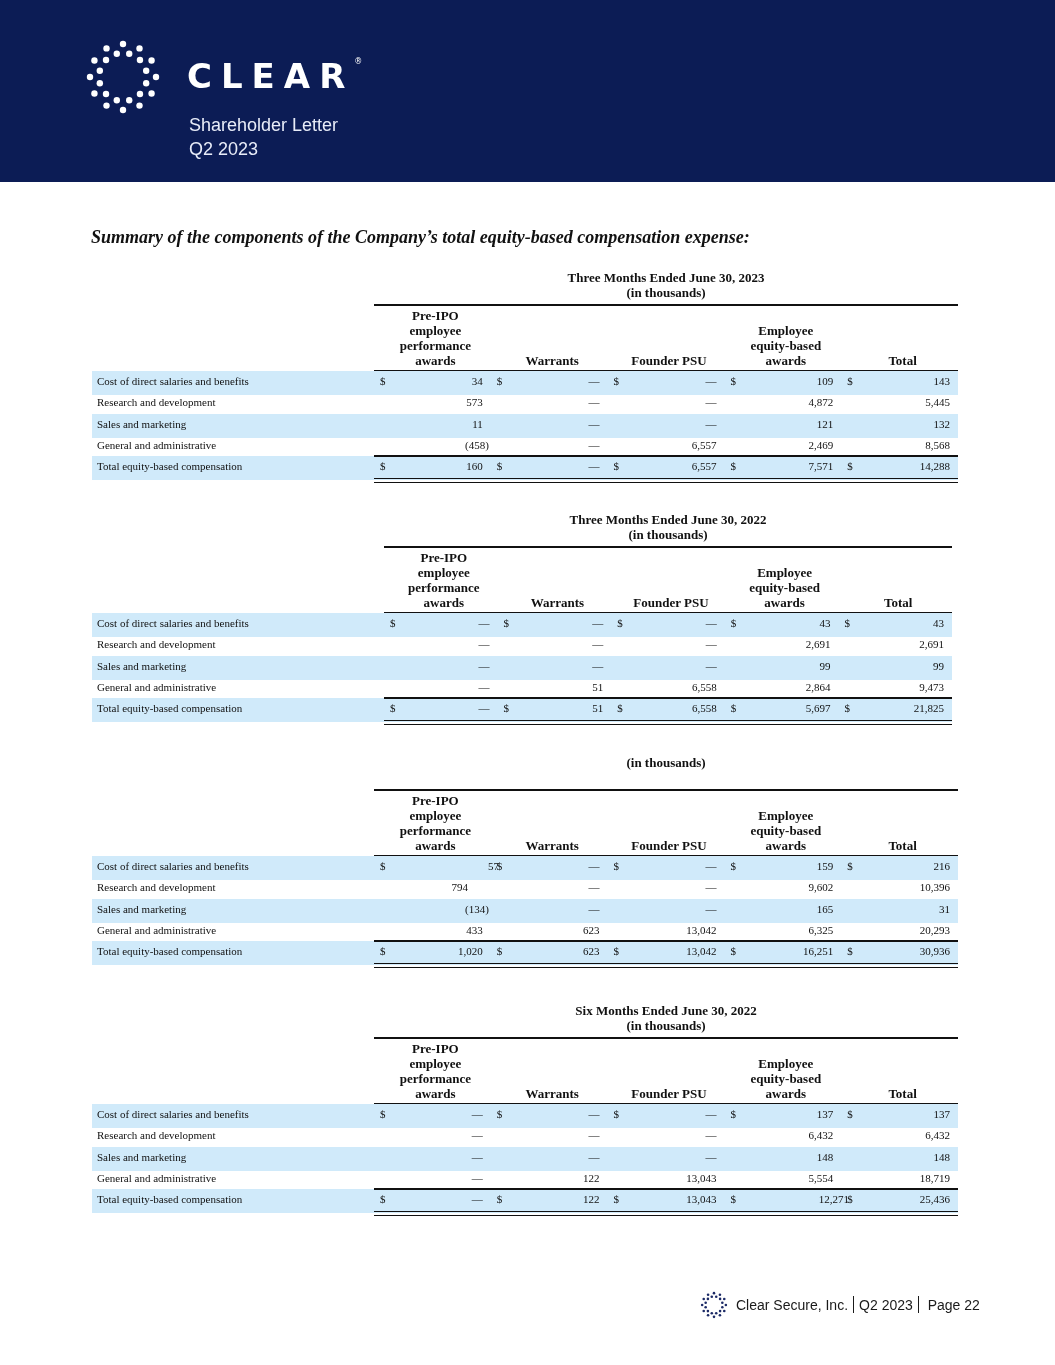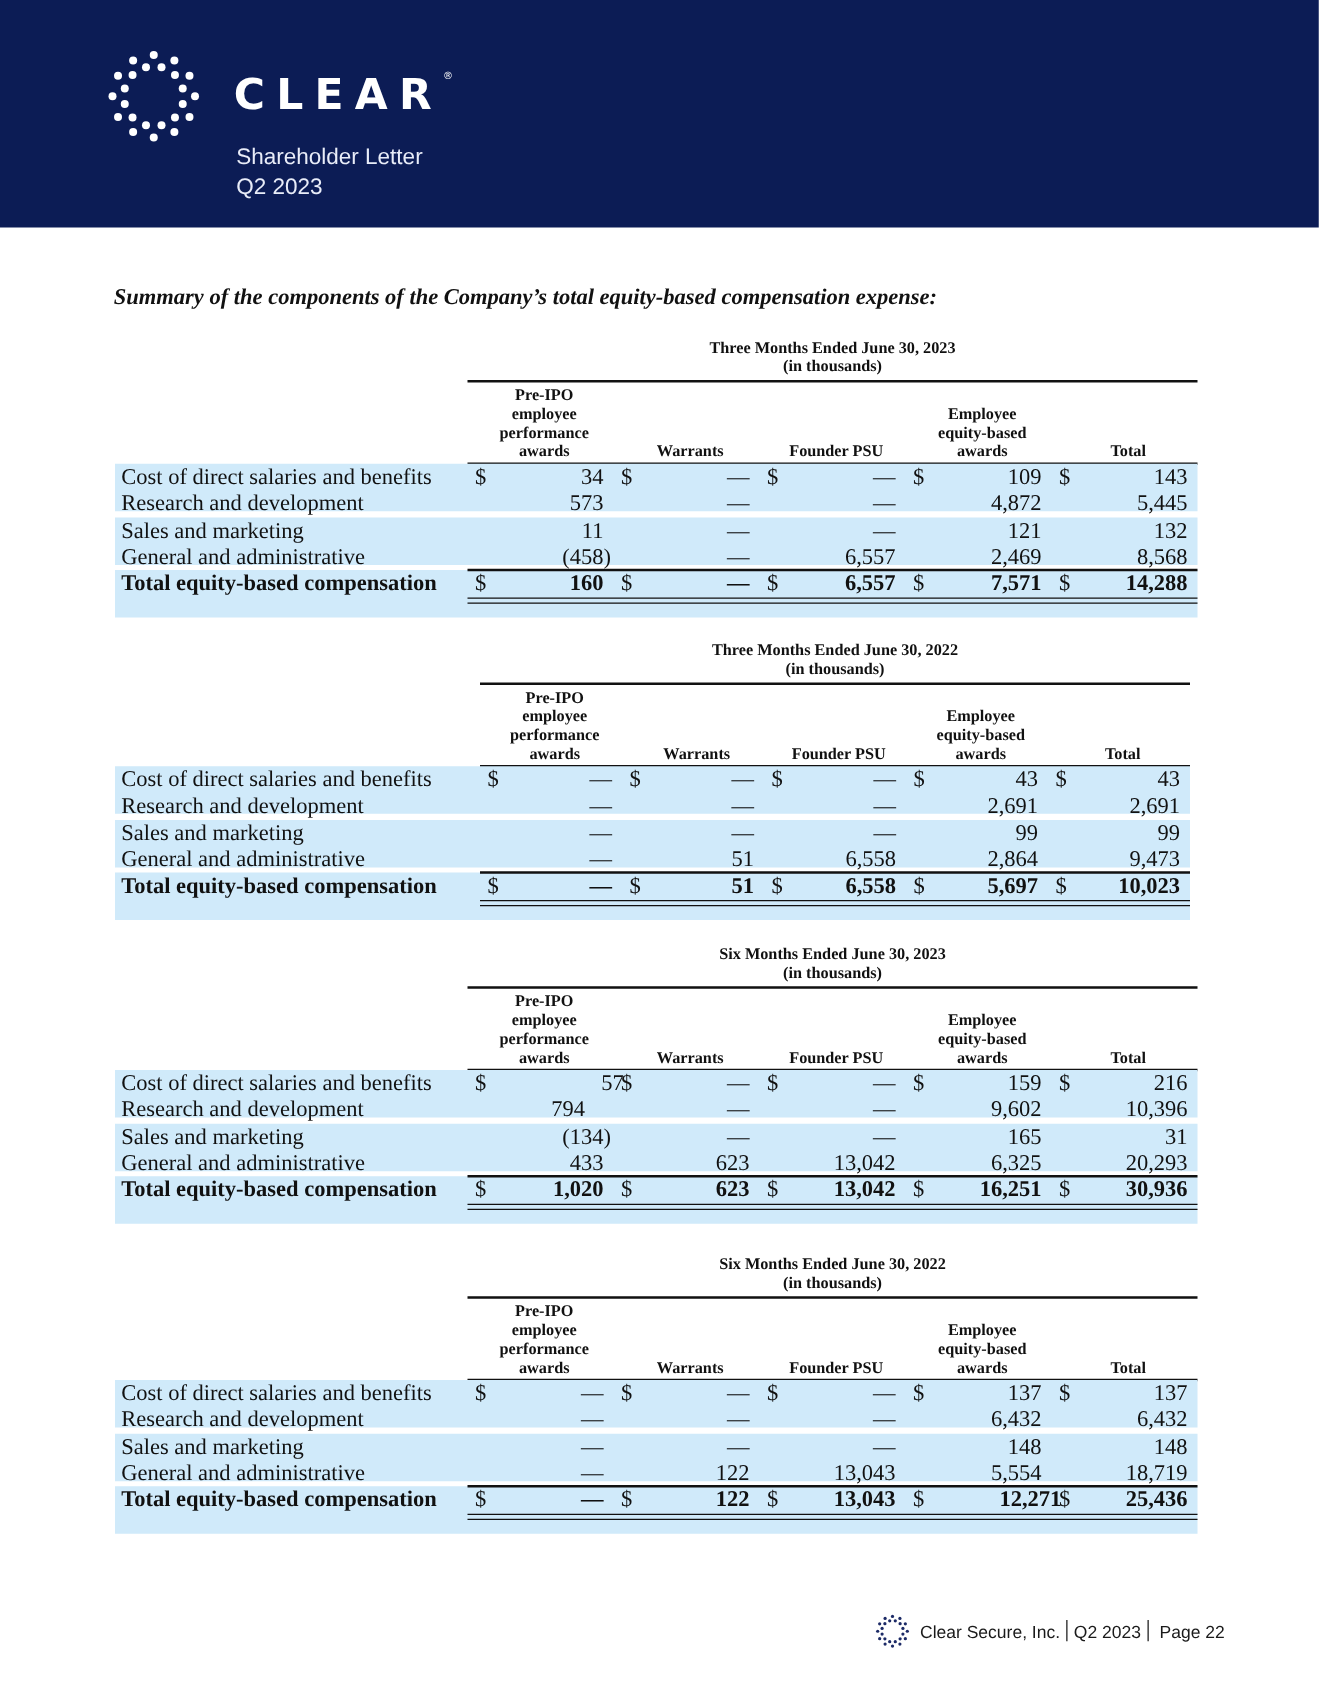--- a/index.html
+++ b/index.html
@@ -11,24 +11,24 @@
   .sub1, .sub2 { position: absolute; left: 189px; font-family: "Liberation Sans", sans-serif; font-size: 18px; color: #e8ecf8; }
   .sub1 { top: 115px; }
   .sub2 { top: 139px; }
 
   .page-title { position: absolute; left: 91px; top: 227px; font-family: "Liberation Serif", serif; font-style: italic; font-weight: bold; font-size: 18px; color: #111; }
 
   .tbl { position: absolute; left: 92px; }
   .tbl .period { position: absolute; text-align: center; font-weight: bold; font-size: 13px; line-height: 15px; }
   .tbl .topline { position: absolute; height: 2px; background: #111; }
   .tbl .colhead { position: absolute; text-align: center; font-weight: bold; font-size: 13px; line-height: 15px; }
-  .tbl .row { position: absolute; left: 0; height: 38px; font-size: 18px; line-height: 21px; }
+  .tbl .row { position: absolute; left: 0; height: 24px; font-size: 11px; line-height: 21px; }
   .tbl .row.band { background: #d0eafa; }
   .tbl .row .label { position: absolute; left: 5px; top: 0; white-space: nowrap; }
-  .tbl .row.total .label, .tbl .row.total .cell { font-weight: bold; }
+  .tbl .row.total .label, .tbl .row.total .cell { font-weight: normal; }
   .tbl .cell { position: absolute; top: 0; text-align: right; white-space: nowrap; }
   .tbl .dollar { position: absolute; top: 0; }
   .tbl .rule { position: absolute; height: 1.5px; background: #111; }
   .tbl .dbl { position: absolute; height: 5px; border-top: 1.5px solid #111; border-bottom: 1.5px solid #111; }
 
   .footer { position: absolute; left: 700px; top: 1291px; height: 28px; font-family: "Liberation Sans", sans-serif; font-size: 14px; color: #1a1a1a; }
   .footer .fmark { position: absolute; left: 0; top: 0; width: 28px; height: 28px; }
   .footer .ftext { position: absolute; left: 36px; top: 5px; white-space: nowrap; }
   .footer .sep { display: inline-block; width: 1px; height: 17px; background: #1a1a1a; vertical-align: -3px; margin: 0 5px; }
 </style>
@@ -218,28 +218,27 @@
         <span class="label">Total equity-based compensation</span>
         <span class="dollar" style="left: 298px;">$</span>
         <span class="cell" style="right: 462.4px;">—</span>
         <span class="dollar" style="left: 411.6px;">$</span>
         <span class="cell" style="right: 348.8px;">51</span>
         <span class="dollar" style="left: 525.2px;">$</span>
         <span class="cell" style="right: 235.2px;">6,558</span>
         <span class="dollar" style="left: 638.8px;">$</span>
         <span class="cell" style="right: 121.6px;">5,697</span>
         <span class="dollar" style="left: 752.4px;">$</span>
-        <span class="cell" style="right: 8px;">10,023</span>
+        <span class="cell" style="right: 8px;">21,825</span>
       </div>
       <div class="rule" style="left: 292px; width: 568px; top: 185.2px;"></div>
       <div class="dbl" style="left: 292px; width: 568px; top: 207.5px;"></div>
     </div>
     <div class="tbl" style="top: 755px;">
       <div class="period" style="left: 282px; width: 584px; top: 0px;">
-        <div>Six Months Ended June 30, 2023</div>
         <div>(in thousands)</div>
       </div>
       <div class="topline" style="left: 282px; width: 584px; top: 34px;"></div>
       <div class="colhead" style="left: 288px; width: 110.8px; top: 38px;">
         <div>Pre-IPO</div>
         <div>employee</div>
         <div>performance</div>
         <div>awards</div>
       </div>
       <div class="colhead" style="left: 404.8px; width: 110.8px; top: 83px;">

